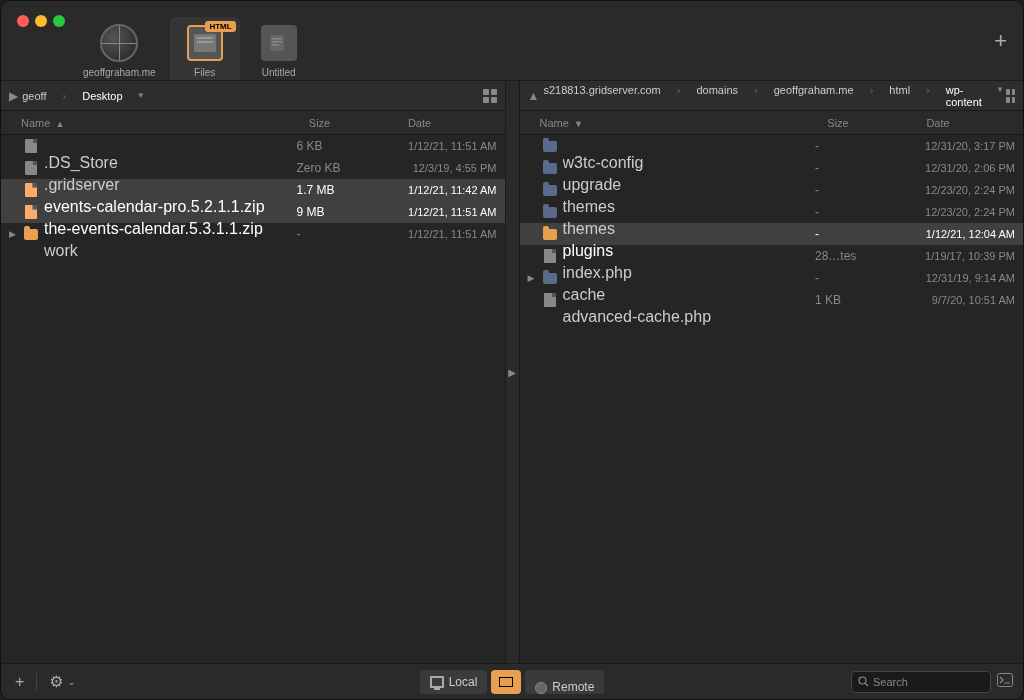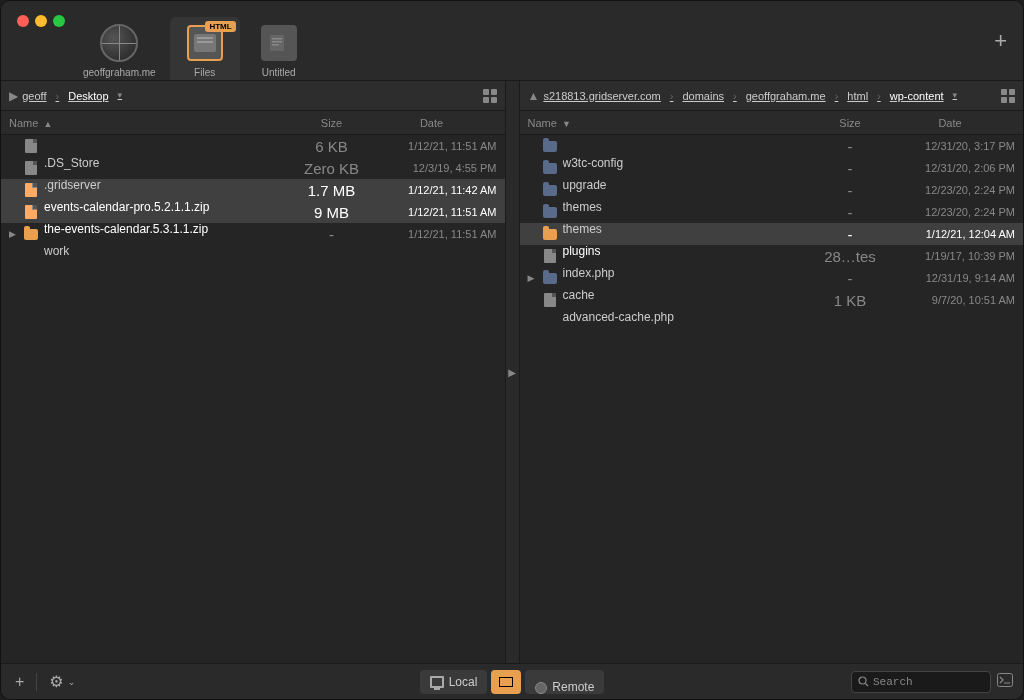--- a/index.html
+++ b/index.html
@@ -227,25 +227,24 @@
       border-bottom: 1px solid #1a1a1a;
       display: flex;
       align-items: center;
       padding: 0 8px;
       gap: 4px;
     }
 
     .breadcrumb {
       display: flex;
       align-items: flex-start;
-      gap: 9px;
+      gap: 16px;
       flex: 1;
       font-size: 11px;
       color: #ccc;
-      text-decoration: underline;
     }
 
     .breadcrumb-item {
       color: #ccc;
       cursor: pointer;
     }
     .breadcrumb-sep {
       color: #666;
     }
     .breadcrumb-current {
@@ -278,21 +277,21 @@
       border-radius: 1px;
     }
 
     
     .col-headers {
       height: 24px;
       background: #2a2a2a;
       border-bottom: 1px solid #1a1a1a;
       display: flex;
       align-items: center;
-      padding: 0 8px;
+      padding: 0 20px;
     }
 
     .col-name {
       flex: 1;
       font-size: 11px;
       color: #888;
       cursor: pointer;
     }
     .col-size {
       width: 70px;
@@ -348,32 +347,32 @@
       height: 16px;
       margin-right: 5px;
       flex-shrink: 0;
       display: flex;
       align-items: center;
       justify-content: center;
     }
 
     .file-name {
       flex: 1;
-      font-size: 12px;
+      font-size: 16px;
       color: #ccc;
       white-space: nowrap;
       overflow: hidden;
       text-overflow: ellipsis;
       margin-top: 34px;
     }
 
     .file-size {
       width: 70px;
-      text-align: center;
-      font-size: 15px;
+      text-align: left;
+      font-size: 12px;
       color: #888;
     }
 
     .file-date {
       width: 130px;
       text-align: right;
       font-size: 11px;
       color: #888;
     }
 
@@ -532,21 +531,20 @@
     .search-box {
       height: 22px;
       background: #1a1a1a;
       border: 1px solid #444;
       border-radius: 4px;
       width: 140px;
       display: flex;
       align-items: center;
       padding: 0 6px;
       gap: 4px;
-      font-family: Liberation Mono, monospace;
     }
 
     .search-input-fake {
       flex: 1;
       font-size: 11px;
       color: #888;
     }
 
     .terminal-icon-btn {
       background: none;

